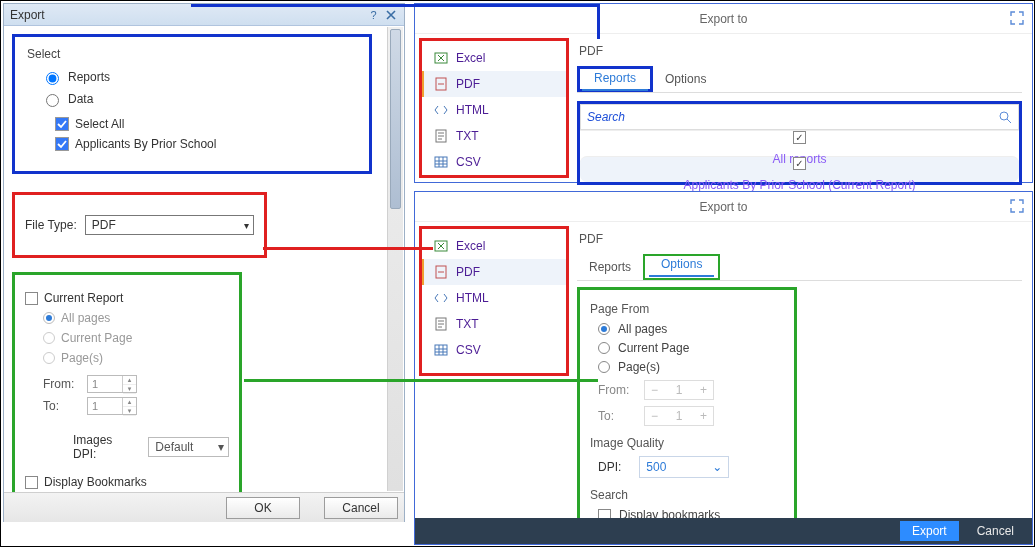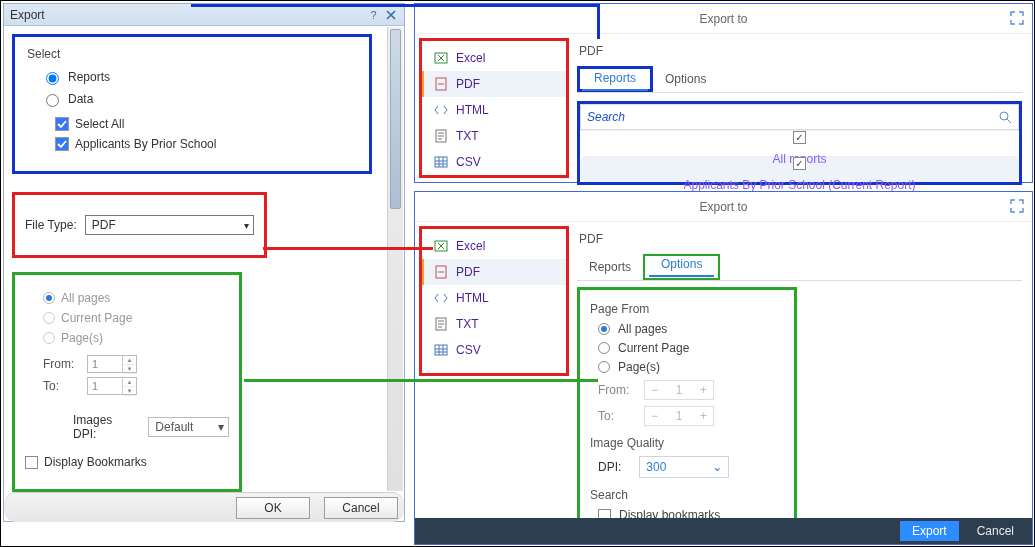--- a/index.html
+++ b/index.html
@@ -70,21 +70,21 @@
   .spinner .spbtns span { flex:1; display:flex; align-items:center; justify-content:center; font-size:7px; color:#888; border-bottom:1px solid #eee; }
   .dpi-row { display:flex; align-items:center; gap:14px; margin-top:18px;margin-left:48px; }
   .dpi-select {
     width:86px; height:20px; border:1px solid #bbb; background:#fff;
     display:flex; align-items:center; justify-content:space-between;
     padding:0 4px 0 6px; font-size:12px; color:#555;
   }
   .legacy-footer {
     height: 30px; background: linear-gradient(#f3f3f3,#e6e6e6);
     border-top:1px solid #cfcfcf;
-    display:flex; justify-content:flex-end; align-items:center; gap:14px; padding:8px 6px;border-radius:12px;
+    display:flex; justify-content:flex-end; align-items:center; gap:24px; padding:8px 6px;
   }
   .legacy-btn {
     min-width:74px; height:22px; border:1px solid #9c9c9c; background:linear-gradient(#fff,#eaeaea);
     font-size:12px; display:flex; align-items:center; justify-content:center; cursor:pointer;
   }
   
   .modern {
     position:absolute; left:413px; top:2px; width:619px; height:180px;
     border:1px solid #4169d8; background:#fff;
   }
@@ -233,20 +233,24 @@
 
       <div class="section-filetype">
         <span>File Type:</span>
         <div class="ft-select">
           <span>PDF</span>
           <span class="arrow-down">▾</span>
         </div>
       </div>
 
       <div class="section-options">
+        <div class="opt-row">
+          <span class="empty-chk"></span>
+          <span>Current Report</span>
+        </div>
         <div class="opt-row opt-sub">
           <span class="mod-radio checked" style="border-color:#bbb"></span>
           <span>All pages</span>
         </div>
         <div class="opt-row opt-sub">
           <span class="mod-radio" style="border-color:#ccc"></span>
           <span>Current Page</span>
         </div>
         <div class="opt-row opt-sub">
           <span class="mod-radio" style="border-color:#ccc"></span>
@@ -445,21 +449,21 @@
               <div class="mod-step">
                 <span>−</span>
                 <span>1</span>
                 <span>+</span>
               </div>
             </div>
           <div class="sect-title" style="margin-top:10px">Image Quality</div>
           <div class="dpi-mod">
             <span>DPI:</span>
             <div class="mod-select">
-              <span>300</span>
+              <span>500</span>
               <span style="color:#2d7bd8">⌄</span>
             </div>
           </div>
           <div class="sect-title" style="margin-top:10px">Search</div>
           <div class="viewer-box">
             <label class="mod-radio-row" style="margin-left:0">
               <span class="chk"></span>
               <span>Display bookmarks</span>
             </label>
           </div>

